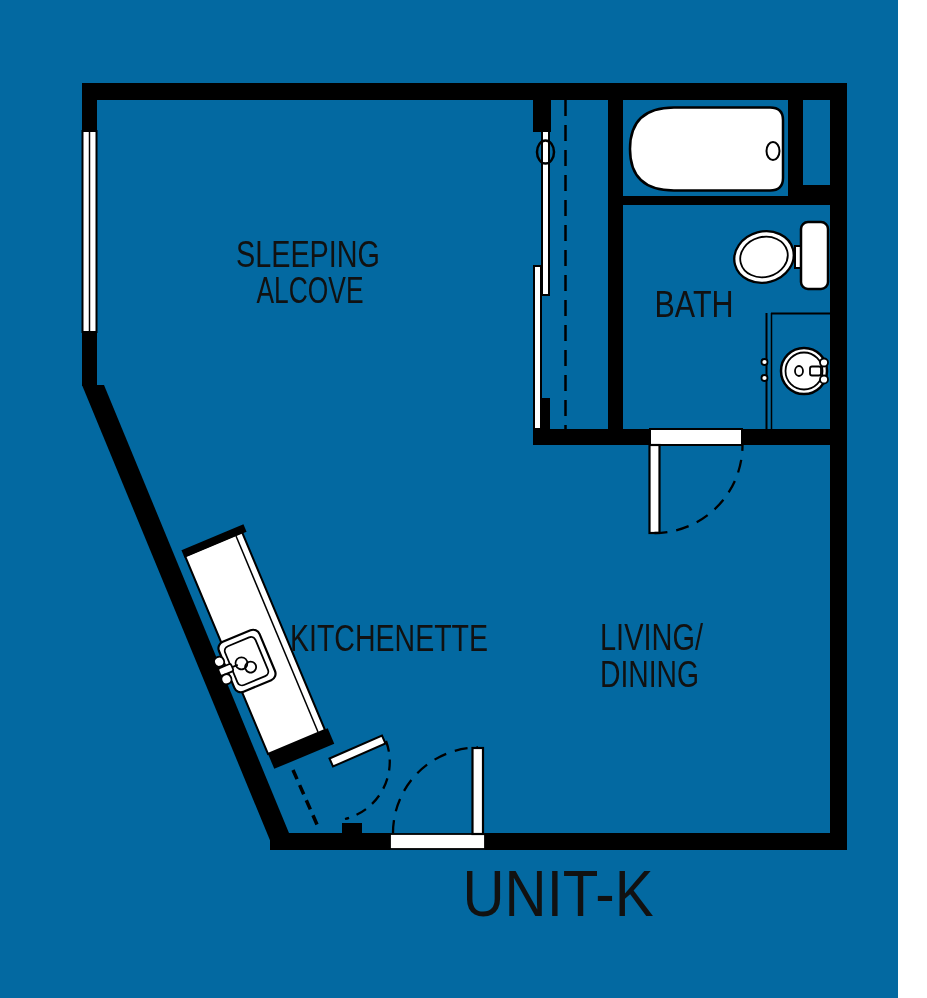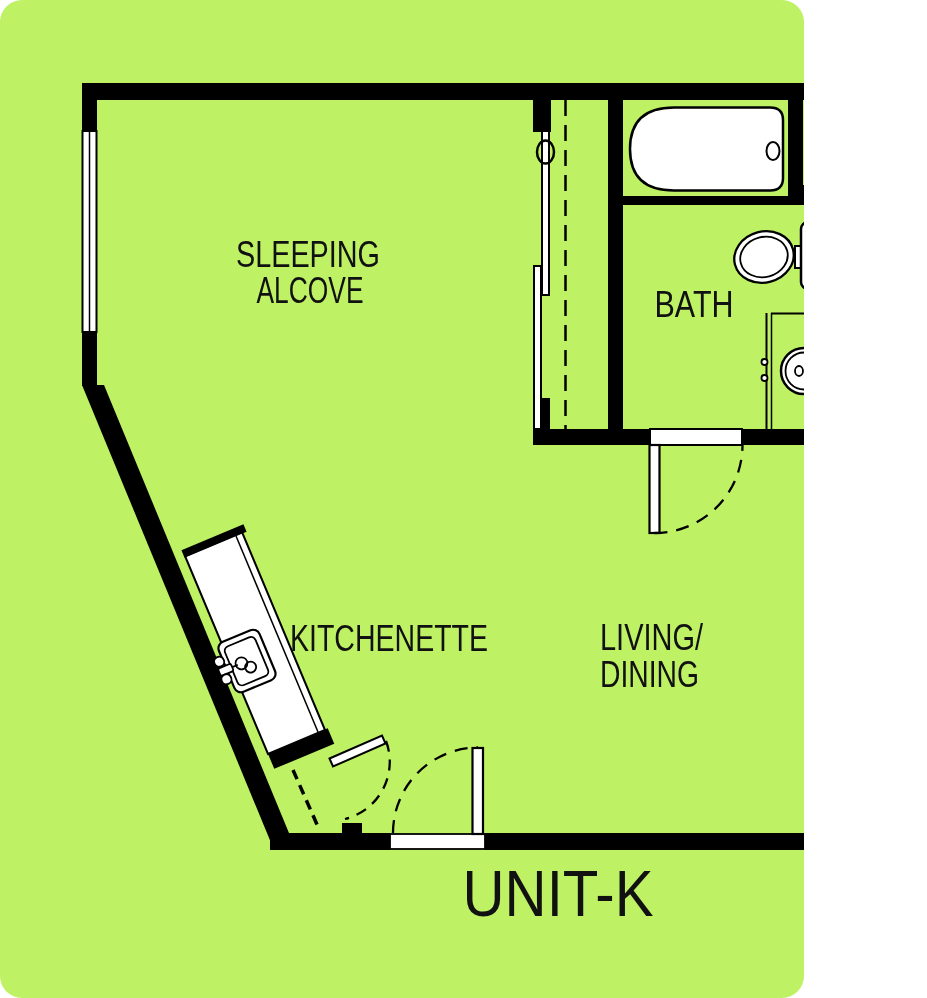--- a/index.html
+++ b/index.html
@@ -1,16 +1,16 @@
 <!DOCTYPE html>
 <html><head>
 <meta charset="utf-8">
 <style>
   html,body{margin:0;padding:0;background:#ffffff;}
-  #stage{position:relative;width:804px;height:998px;background:#bef264;overflow:hidden;border-radius:22px;}
+  #stage{position:relative;width:898px;height:998px;background:#0369a1;overflow:hidden;}
   svg{display:block;}
   text{font-family:"Liberation Sans", sans-serif;fill:#111111;}
   .room-label{font-size:36px;}
   .plan-title{font-size:64px;}
 </style>
 </head>
 <body>
 
 <div id="stage">
 <svg width="927" height="998" viewBox="0 0 927 998">

